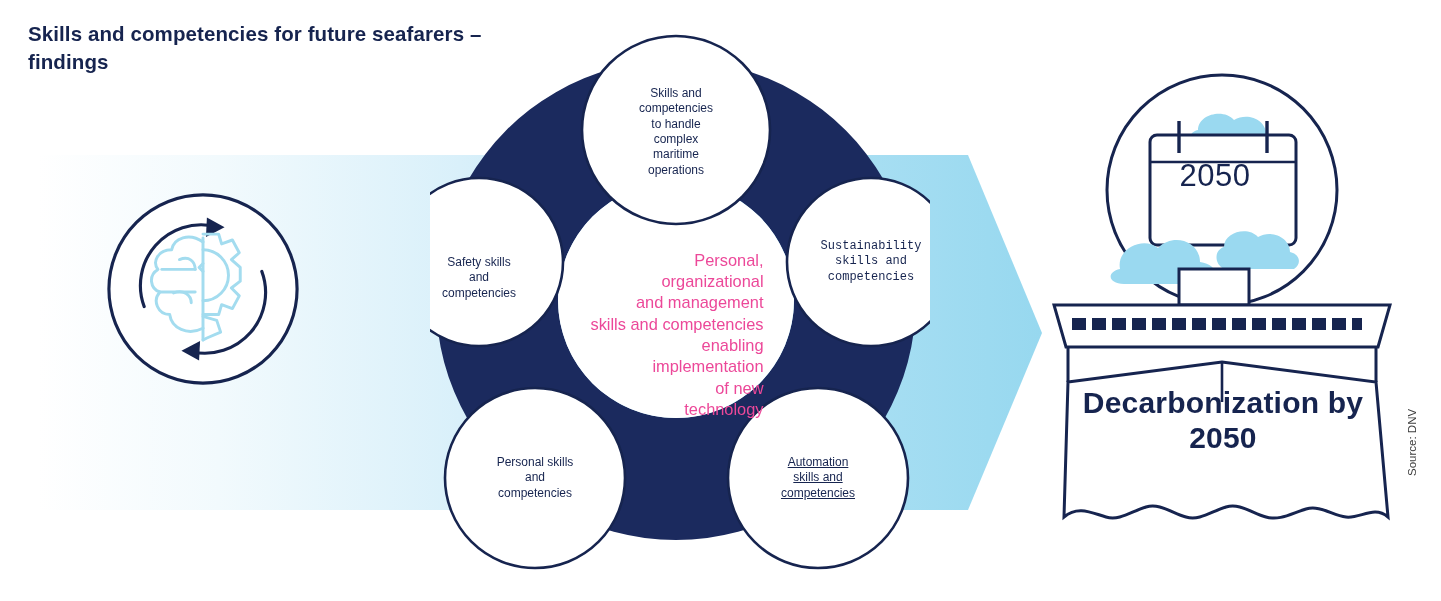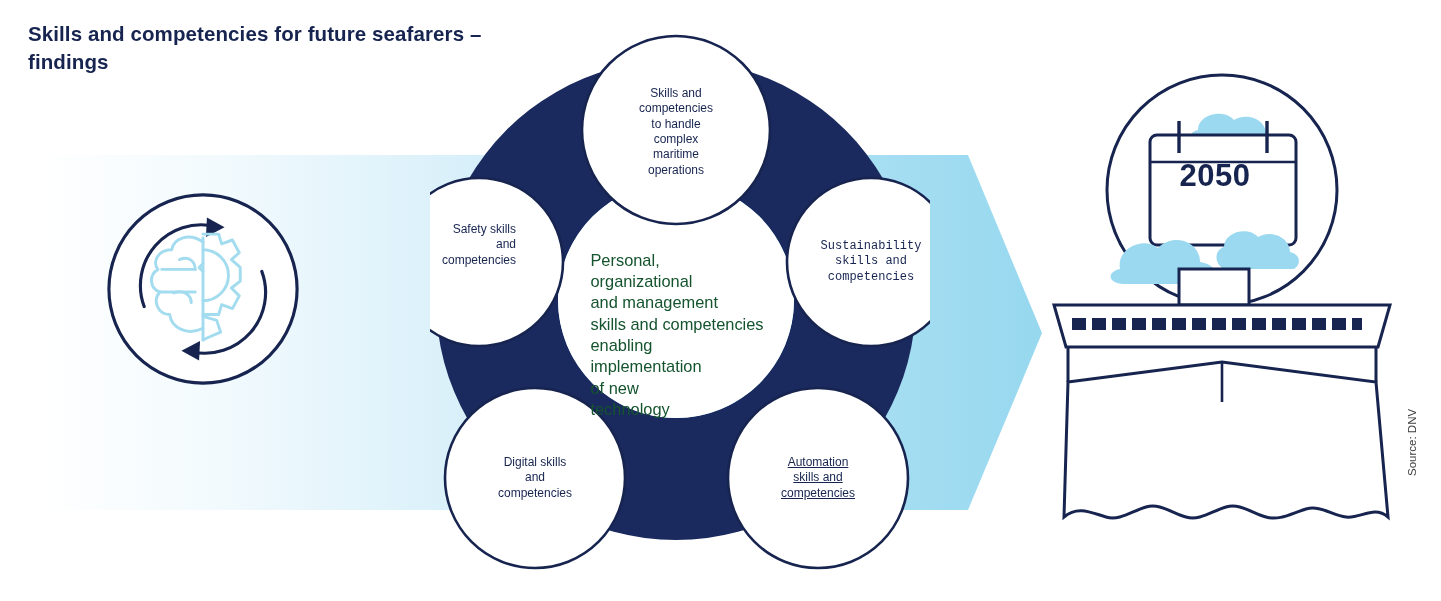--- a/index.html
+++ b/index.html
@@ -35,34 +35,34 @@
   .wheel{position:absolute;left:430px;top:30px;width:500px;height:540px;}
 
   .bubble-text{
     position:absolute;text-align:center;color:#16244f;
     font-size:12px;line-height:1.28;
     display:flex;align-items:center;justify-content:center;
     pointer-events:none;white-space:pre-line;
   }
   .center-text{
     position:absolute;left:546px;top:240px;width:262px;height:190px;
-    text-align:left;color:#14532d;font-size:16.4px;line-height:1.30;
+    text-align:right;color:#ec4899;font-size:16.4px;line-height:1.30;
     display:flex;align-items:center;justify-content:center;white-space:pre-line;
   }
 
   
   .ship{position:absolute;left:1048px;top:62px;width:348px;height:460px;}
   .ship-label{
     position:absolute;left:1068px;top:385px;width:310px;
     text-align:center;font-size:30px;font-weight:bold;line-height:1.17;
     color:#16244f;letter-spacing:.2px;
   }
   .year-label{
     position:absolute;left:1150px;top:158px;width:130px;text-align:center;
-    font-size:31px;font-weight:bold;color:#16244f;letter-spacing:.5px;
+    font-size:31px;font-weight:normal;color:#16244f;letter-spacing:.5px;
   }
 
   
   .source{
     position:absolute;left:1406px;top:476px;
     font-size:11.5px;color:#3d3d3d;
     transform:rotate(-90deg);transform-origin:left top;
     white-space:nowrap;
   }
 </style>
@@ -137,25 +137,25 @@
 operations</div>
 
   <div class="bubble-text" style="left:791px;top:212px;width:160px;height:100px;font-family:Liberation Mono, monospace;">Sustainability
 skills and
 competencies</div>
 
   <div class="bubble-text" style="left:738px;top:428px;width:160px;height:100px;text-decoration:underline;">Automation
 skills and
 competencies</div>
 
-  <div class="bubble-text" style="left:455px;top:428px;width:160px;height:100px;">Digital skills
+  <div class="bubble-text" style="left:455px;top:428px;width:160px;height:100px;">Personal skills
 and
 competencies</div>
 
-  <div class="bubble-text" style="left:399px;top:195px;width:160px;height:100px;text-align:right;">Safety skills
+  <div class="bubble-text" style="left:399px;top:228px;width:160px;height:100px;">Safety skills
 and
 competencies</div>
 
   <div class="center-text">Personal,
 organizational
 and management
 skills and competencies
 enabling
 implementation
 of new
@@ -212,16 +212,18 @@
 
     <path d="M20 320 L174 300 L328 320 L340 455
              C326 443 312 457 298 455 C284 453 272 443 258 447
              C244 451 232 459 218 455 C204 451 192 441 178 445
              C164 449 152 459 138 455 C124 451 112 441 98 445
              C84 449 72 459 58 455 C44 451 30 443 16 455 Z" fill="#ffffff" stroke="#16244f" stroke-width="3"></path>
     <line x1="174" y1="300" x2="174" y2="340" stroke="#16244f" stroke-width="2.6"></line>
   </svg>
 
   <div class="year-label">2050</div>
+  <div class="ship-label">Decarbonization
+by 2050</div>
 
   <div class="source">Source: DNV</div>
 
 </div>
 
 </body></html>

